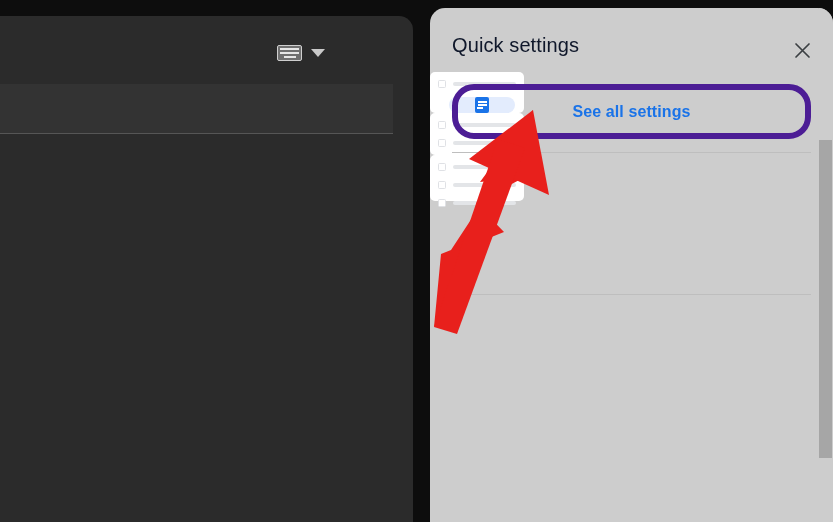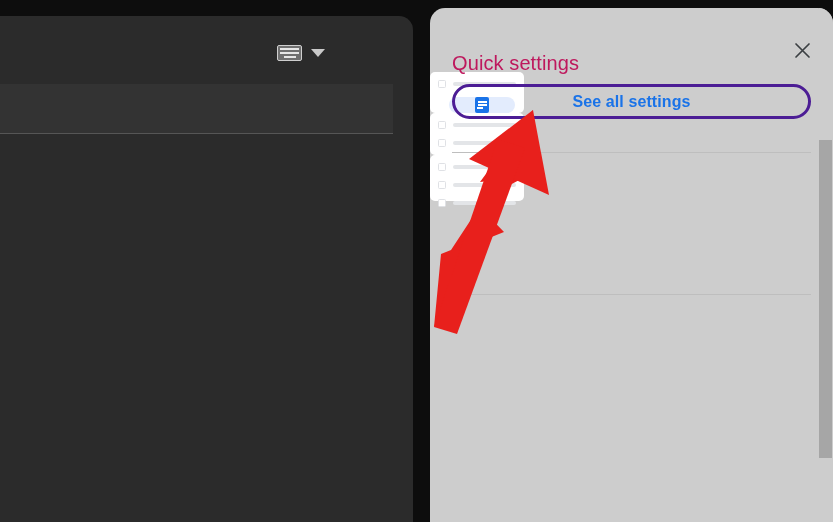--- a/index.html
+++ b/index.html
@@ -65,38 +65,38 @@
     background: #cdcdcd;
     border-top-left-radius: 15px;
     border-top-right-radius: 15px;
     overflow: hidden;
   }
   .panel-head {
     position: relative;
     height: 64px;
   }
   .panel-title {
-    position: absolute; left: 22px; top: 44px;
-    font-size: 20px; color: #be185d;
+    position: absolute; left: 22px; top: 26px;
+    font-size: 20px; color: #0f172a;
     letter-spacing: .1px;
   }
   .close-btn {
     position: absolute; right: 18px; top: 29px;
     width: 26px; height: 26px;
     display: flex; align-items: center; justify-content: center;
     color: #3c4043;
     border-radius: 50%;
     cursor: pointer;
   }
   .close-btn svg { display: block; }
 
   .see-all {
     position: absolute; left: 22px; top: 76px;
-    width: 359px; height: 35px;
-    border: 3px solid #4c1d95;
+    width: 359px; height: 55px;
+    border: 6px solid #4c1d95;
     border-radius: 22px;
     background: transparent;
     color: #1a73e8;
     font-size: 16px; font-weight: bold;
     font-family: "Liberation Sans", sans-serif;
     cursor: pointer;
     letter-spacing: .1px;
   }
 
   .divider {

